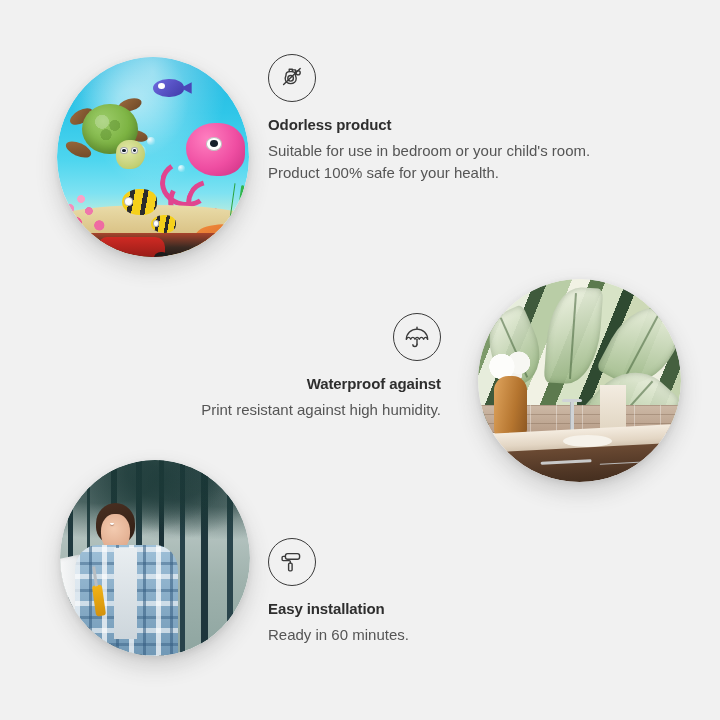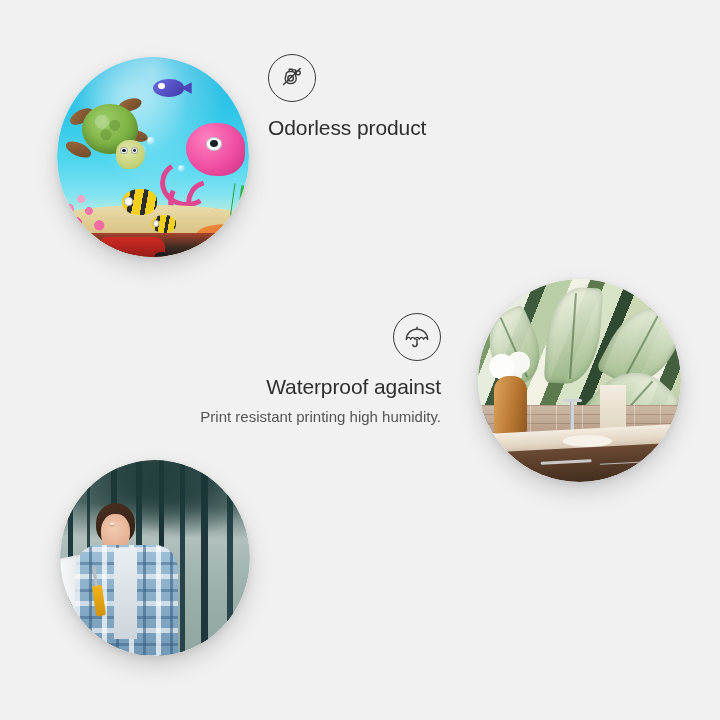--- a/index.html
+++ b/index.html
@@ -345,22 +345,22 @@
   .feat-icon {
     width: 48px; height: 48px;
     border: 1.6px solid #3a3a3a;
     border-radius: 50%;
     display: flex; align-items: center; justify-content: center;
     box-sizing: border-box;
   }
   .feat-icon svg { display:block; }
 
   .feat-title {
-    font-size: 21px;
-    font-weight: 400;
+    font-size: 15px;
+    font-weight: 700;
     color: #2e2e2e;
     letter-spacing: -0.1px;
     margin: 14px 0 7px 0;
     line-height: 1.15;
   }
   .feat-desc {
     font-size: 15px;
     color: #555555;
     line-height: 1.42;
     margin: 0;
@@ -424,20 +424,21 @@
       <svg width="30" height="30" viewBox="0 0 30 30" fill="none" stroke="#3a3a3a" stroke-width="1.4" stroke-linecap="round" stroke-linejoin="round">
         <path d="M9 12c0-2 1.6-3.4 3.6-3.4h2.2c2 0 3.6 1.4 3.6 3.4 0 1.2.8 1.9.8 3.6 0 3-2.4 5-5.5 5S8.2 18.6 8.2 15.6c0-1.7.8-2.4.8-3.6z"></path>
         <path d="M12.2 8.6V6.2h3.2v2.4"></path>
         <path d="M15.4 6.9h3.1v2.6"></path>
         <circle cx="21.1" cy="9.8" r="2.1"></circle>
         <circle cx="13.6" cy="15.3" r="2.8"></circle>
         <line x1="6.6" y1="21.6" x2="23.2" y2="5.4"></line>
       </svg>
     </div>
     <div class="feat-title">Odorless product</div>
+    <p class="feat-desc">Suitable for use in bedroom or your child's room. Product 100% safe for your health.</p>
   </div>
 
   <div class="photo-circle" id="circle-bathroom">
     <div class="photo-inner">
       <div class="bath-wall"></div>
       <div class="leaf l1"></div>
       <div class="leaf l2"></div>
       <div class="leaf l3"></div>
       <div class="leaf l4"></div>
       <div class="backsplash"></div>
@@ -455,34 +456,45 @@
     <div class="feat-icon">
       <svg width="30" height="30" viewBox="0 0 30 30" fill="none" stroke="#3a3a3a" stroke-width="1.4" stroke-linecap="round" stroke-linejoin="round">
         <path d="M4.4 17.2c0-5.8 4.7-10.1 10.6-10.1S25.6 11.4 25.6 17.2"></path>
         <path d="M4.4 17.2c1.3-2.4 3.1-2.4 4.3 0 1.2-2.4 3.1-2.4 4.3 0 1.2-2.4 3.1-2.4 4.3 0 1.2-2.4 3.1-2.4 4.3 0 1.2-2.4 3-2.4 4 0"></path>
         <line x1="15" y1="17.2" x2="15" y2="22.2"></line>
         <path d="M15 22.2c0 1.5-1.1 2.3-2.2 2.3s-1.9-.7-1.9-1.8"></path>
         <line x1="15" y1="7.1" x2="15" y2="5.1"></line>
       </svg>
     </div>
     <div class="feat-title">Waterproof against</div>
-    <p class="feat-desc">Print resistant printing high humidity.</p>
+    <p class="feat-desc">Print resistant against high humidity.</p>
   </div>
 
   <div class="photo-circle" id="circle-installer">
     <div class="photo-inner">
       <div class="forest-bg"></div>
       <div class="trees"></div>
       <div class="canopy"></div>
       <div class="woman">
         <div class="roll"></div>
         <div class="hair"></div>
         <div class="face">
           <div class="smile"></div>
         </div>
         <div class="shirt"></div>
         <div class="roller-tool"></div>
       </div>
     </div>
   </div>
 
+  <div class="feature" id="feature-installation">
+    <div class="feat-icon">
+      <svg width="30" height="30" viewBox="0 0 30 30" fill="none" stroke="#3a3a3a" stroke-width="1.4" stroke-linecap="round" stroke-linejoin="round">
+        <rect x="8.4" y="6.6" width="14.2" height="5.6" rx="2.2"></rect>
+        <path d="M8.4 9.4H6.1a1 1 0 0 0-1 1v2.2a1 1 0 0 0 1 1h6.2a1 1 0 0 1 1 1v1.5"></path>
+        <rect x="11.6" y="16.1" width="3.5" height="7.8" rx="1.1"></rect>
+      </svg>
+    </div>
+    <div class="feat-title">Easy installation</div>
+    <p class="feat-desc">Ready in 60 minutes.</p>
+  </div>
 
 </div>
 
 </body></html>

